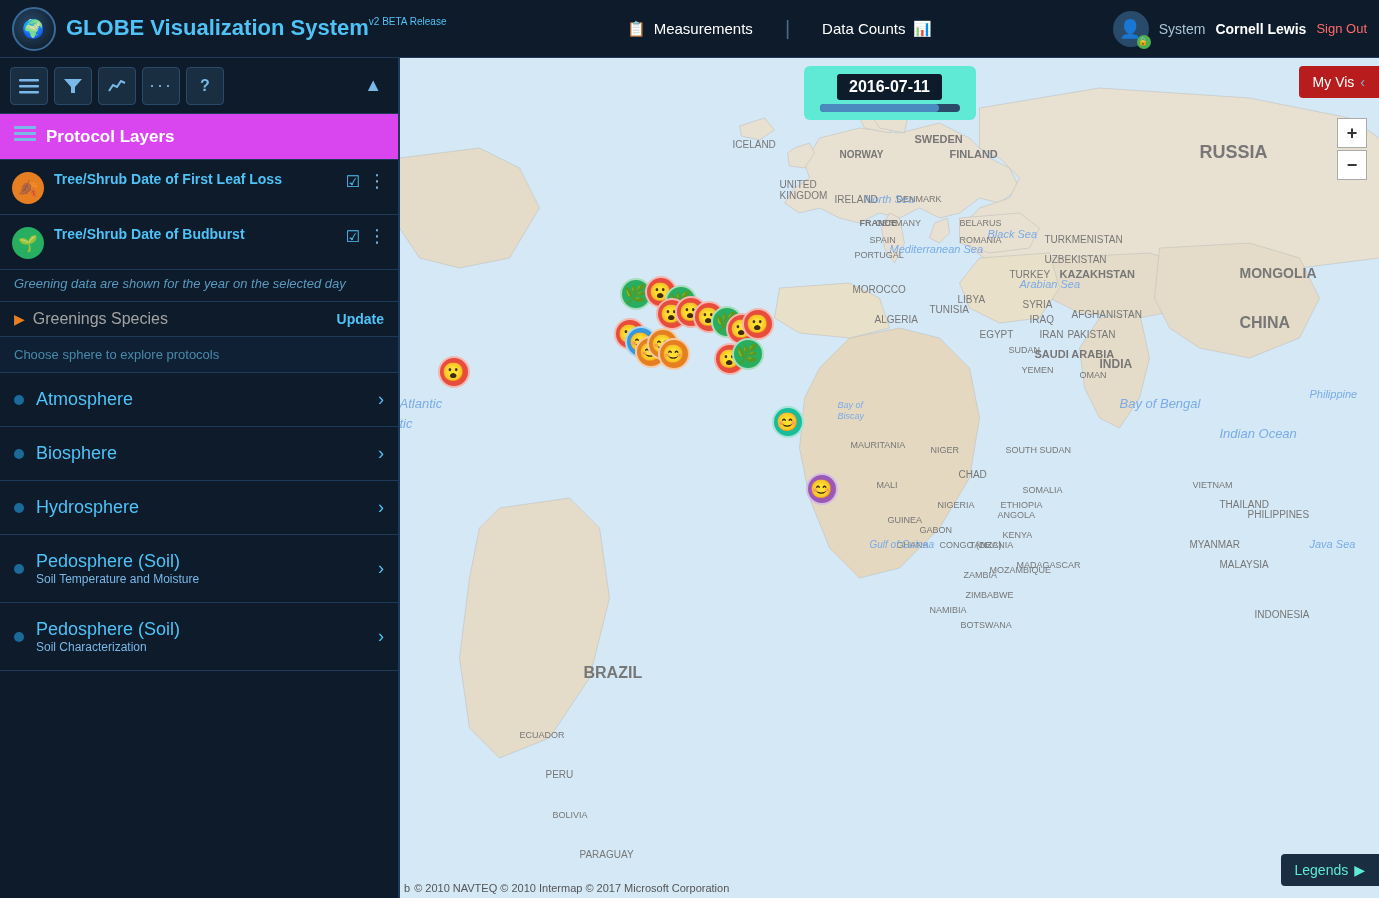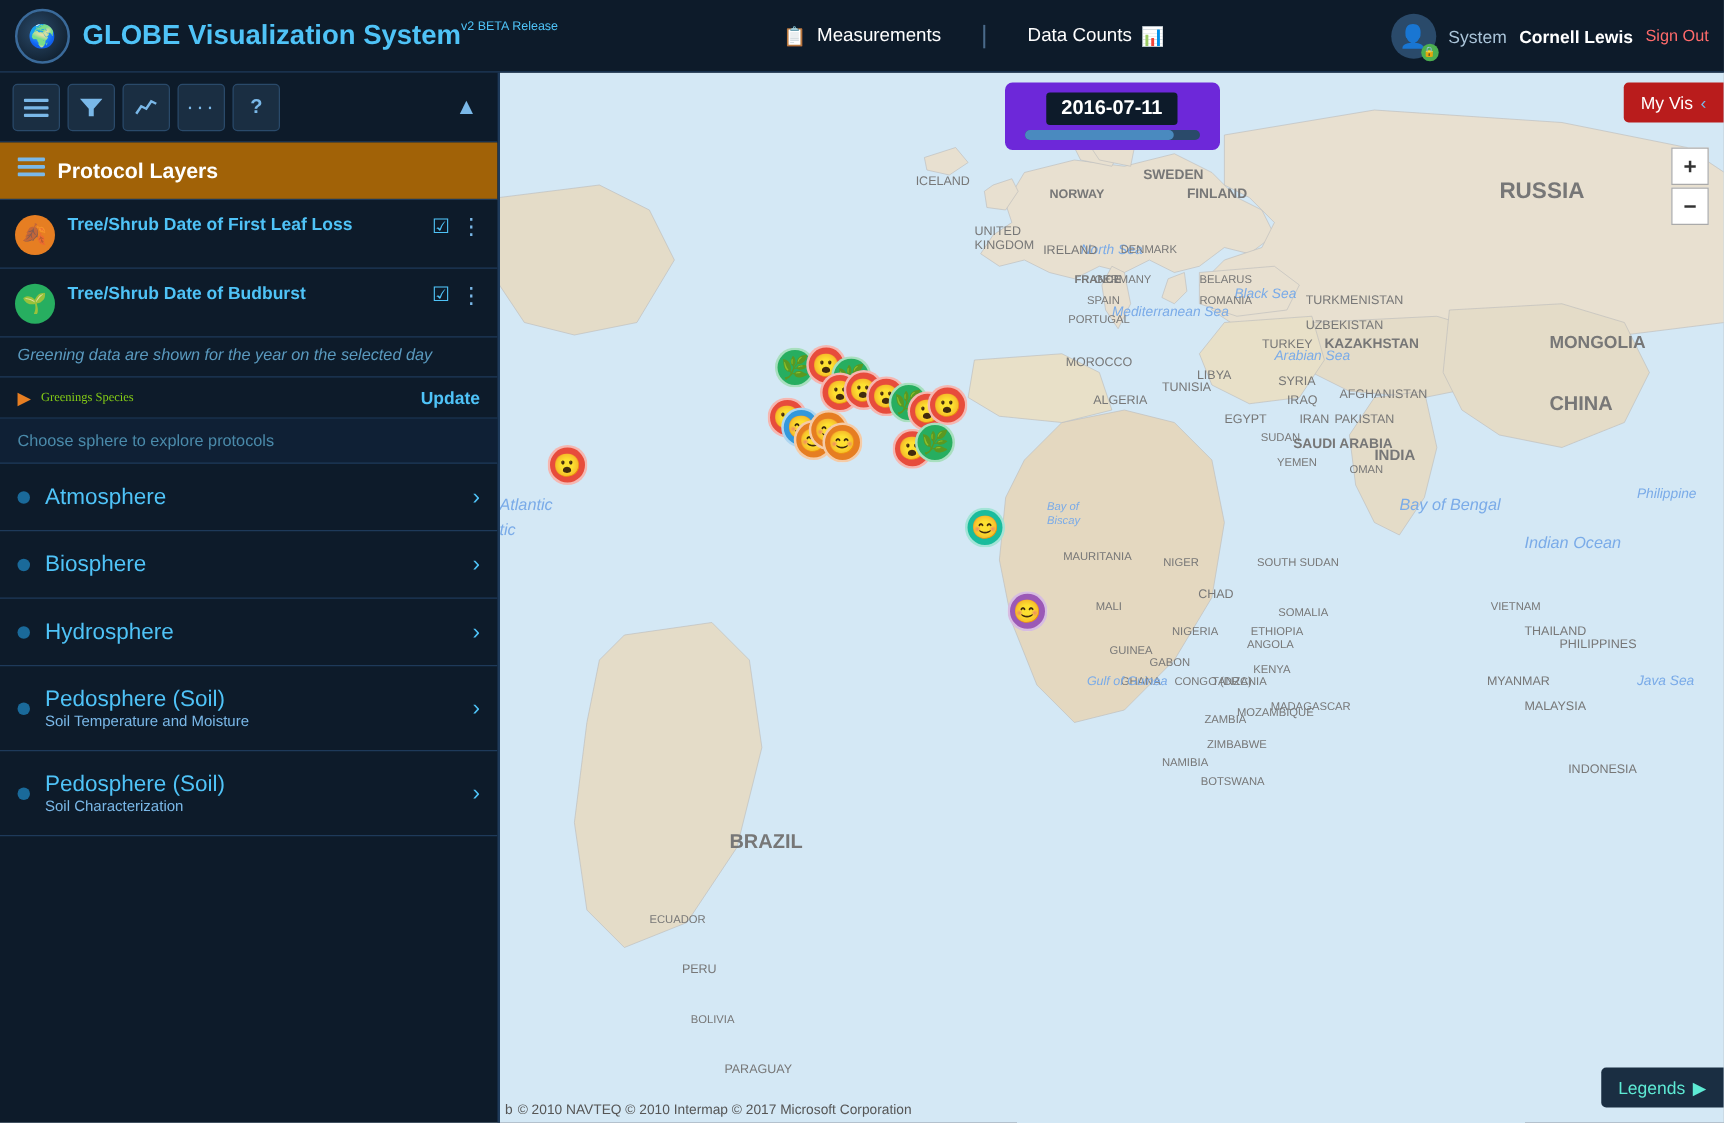--- a/index.html
+++ b/index.html
@@ -99,21 +99,21 @@
       display: flex; align-items: center; justify-content: center;
       color: #7ab8e8; cursor: pointer; font-size: 16px;
     }
     .tool-spacer { flex: 1; }
     .collapse-btn {
       color: #7ab8e8; font-size: 18px; cursor: pointer; padding: 6px;
     }
 
     
     #protocol-header {
-      height: 46px; background: #a16207;
+      height: 46px; background: #d946ef;
       display: flex; align-items: center; padding: 0 14px; gap: 10px;
       border-bottom: 1px solid #1e3a5a;
     }
     .layers-icon { color: #7ab8e8; font-size: 20px; }
     .protocol-title { color: #fff; font-size: 17px; font-weight: bold; }
 
     
     .layer-item {
       padding: 10px 12px;
       border-bottom: 1px solid #1e3a5a;
@@ -136,21 +136,21 @@
       padding: 6px 14px 10px 14px;
       color: #5a9abf; font-size: 13px; font-style: italic;
       border-bottom: 1px solid #1e3a5a;
     }
     .greening-species-row {
       padding: 8px 14px;
       display: flex; align-items: center; gap: 8px;
       border-bottom: 1px solid #1e3a5a;
     }
     .species-arrow { color: #e67e22; font-size: 14px; cursor: pointer; }
-    .species-label { color: #84cc16; font-size: 10px; flex: 1; font-family: Liberation Serif, serif; }
+    .species-label { color: #a3a3a3; font-size: 16px; flex: 1; }
     .update-btn { color: #4fc3f7; font-size: 14px; cursor: pointer; font-weight: bold; }
 
     
     .sphere-header {
       padding: 10px 14px;
       background: #0f2035;
       color: #4a8aaa; font-size: 13px;
       border-bottom: 1px solid #1e3a5a;
     }
 
@@ -179,21 +179,21 @@
     
     #world-map {
       position: absolute; inset: 0;
       width: 100%; height: 100%;
     }
 
     
     .date-widget {
       position: absolute; top: 8px; left: 50%;
       transform: translateX(-50%);
-      background: #6d28d9; border-radius: 6px;
+      background: #5eead4; border-radius: 6px;
       padding: 8px 16px; z-index: 20;
       display: flex; flex-direction: column; align-items: center; gap: 4px;
     }
     .date-display {
       color: #fff; font-size: 16px; font-weight: bold;
       background: #0d1b2a; padding: 4px 12px; border-radius: 3px;
     }
     .date-slider {
       width: 140px; height: 8px; background: #2a4a6a; border-radius: 4px;
       position: relative; cursor: pointer;

